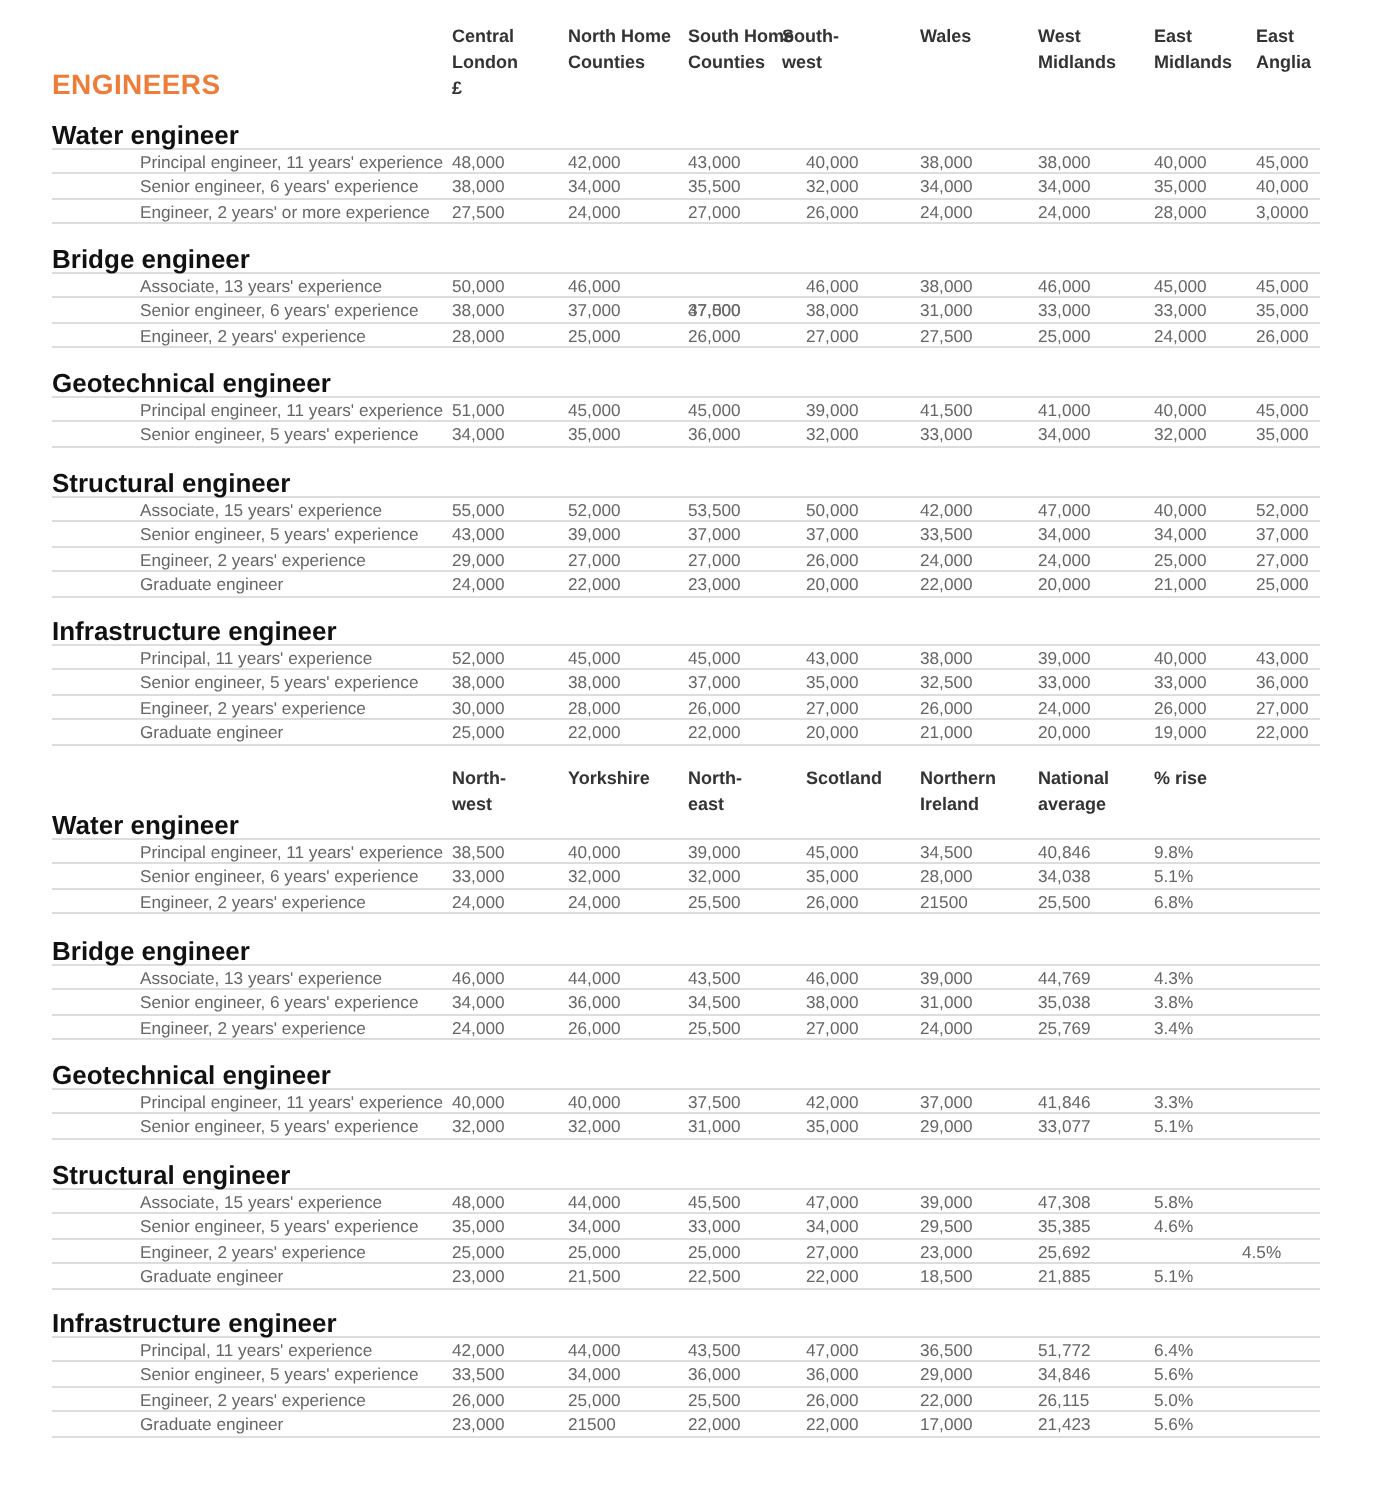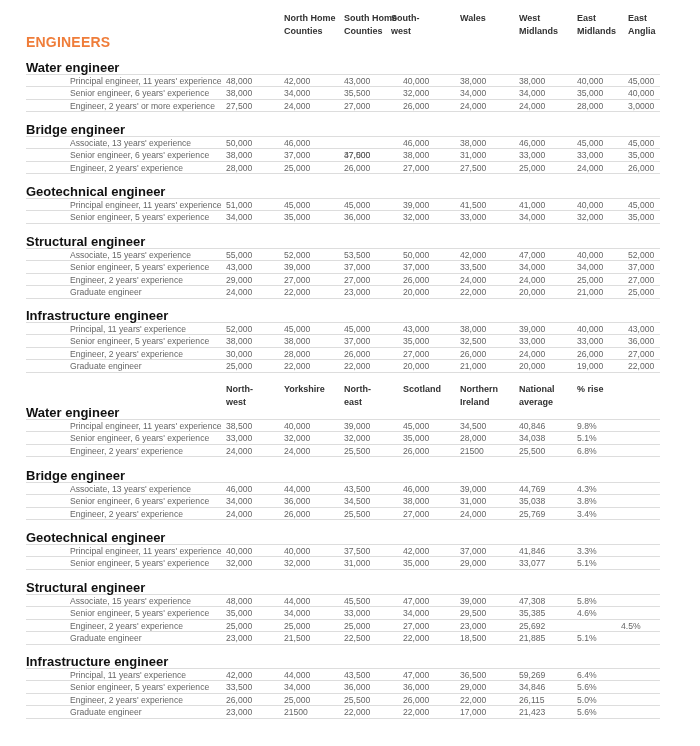--- a/index.html
+++ b/index.html
@@ -30,20 +30,23 @@
   .row .label { position: absolute; left: 0; top: 0; white-space: nowrap; margin-left: 44px; }
   .row .cell { position: absolute; top: 0; white-space: nowrap; }
 </style>
 </head>
 <body>
 
 <div class="page">
   <div class="title">ENGINEERS</div>
   <div id="tables-root">
       <div class="col-headers" style="left: 26px; top: 12px; width: 634px;">
+        <div class="col-header" style="left: 200px;">Central
+London
+£</div>
         <div class="col-header" style="left: 258px;">North Home
 Counties</div>
         <div class="col-header" style="left: 318px;">South Home
 Counties</div>
         <div class="col-header" style="left: 365px;">South-
 west</div>
         <div class="col-header" style="left: 434px;">Wales</div>
         <div class="col-header" style="left: 493px;">West
 Midlands</div>
         <div class="col-header" style="left: 551px;">East
@@ -389,21 +392,21 @@
       </div>
       <div class="section" style="top: 654px;">
         <div class="section-title">Infrastructure engineer</div>
         <div class="row">
           <span class="label">Principal, 11 years' experience</span>
           <span class="cell" style="left: 200px;">42,000</span>
           <span class="cell" style="left: 258px;">44,000</span>
           <span class="cell" style="left: 318px;">43,500</span>
           <span class="cell" style="left: 377px;">47,000</span>
           <span class="cell" style="left: 434px;">36,500</span>
-          <span class="cell" style="left: 493px;">59,269</span>
+          <span class="cell" style="left: 493px;">51,772</span>
           <span class="cell" style="left: 551px;">6.4%</span>
         </div>
         <div class="row">
           <span class="label">Senior engineer, 5 years' experience</span>
           <span class="cell" style="left: 200px;">33,500</span>
           <span class="cell" style="left: 258px;">34,000</span>
           <span class="cell" style="left: 318px;">36,000</span>
           <span class="cell" style="left: 377px;">36,000</span>
           <span class="cell" style="left: 434px;">29,000</span>
           <span class="cell" style="left: 493px;">34,846</span>

